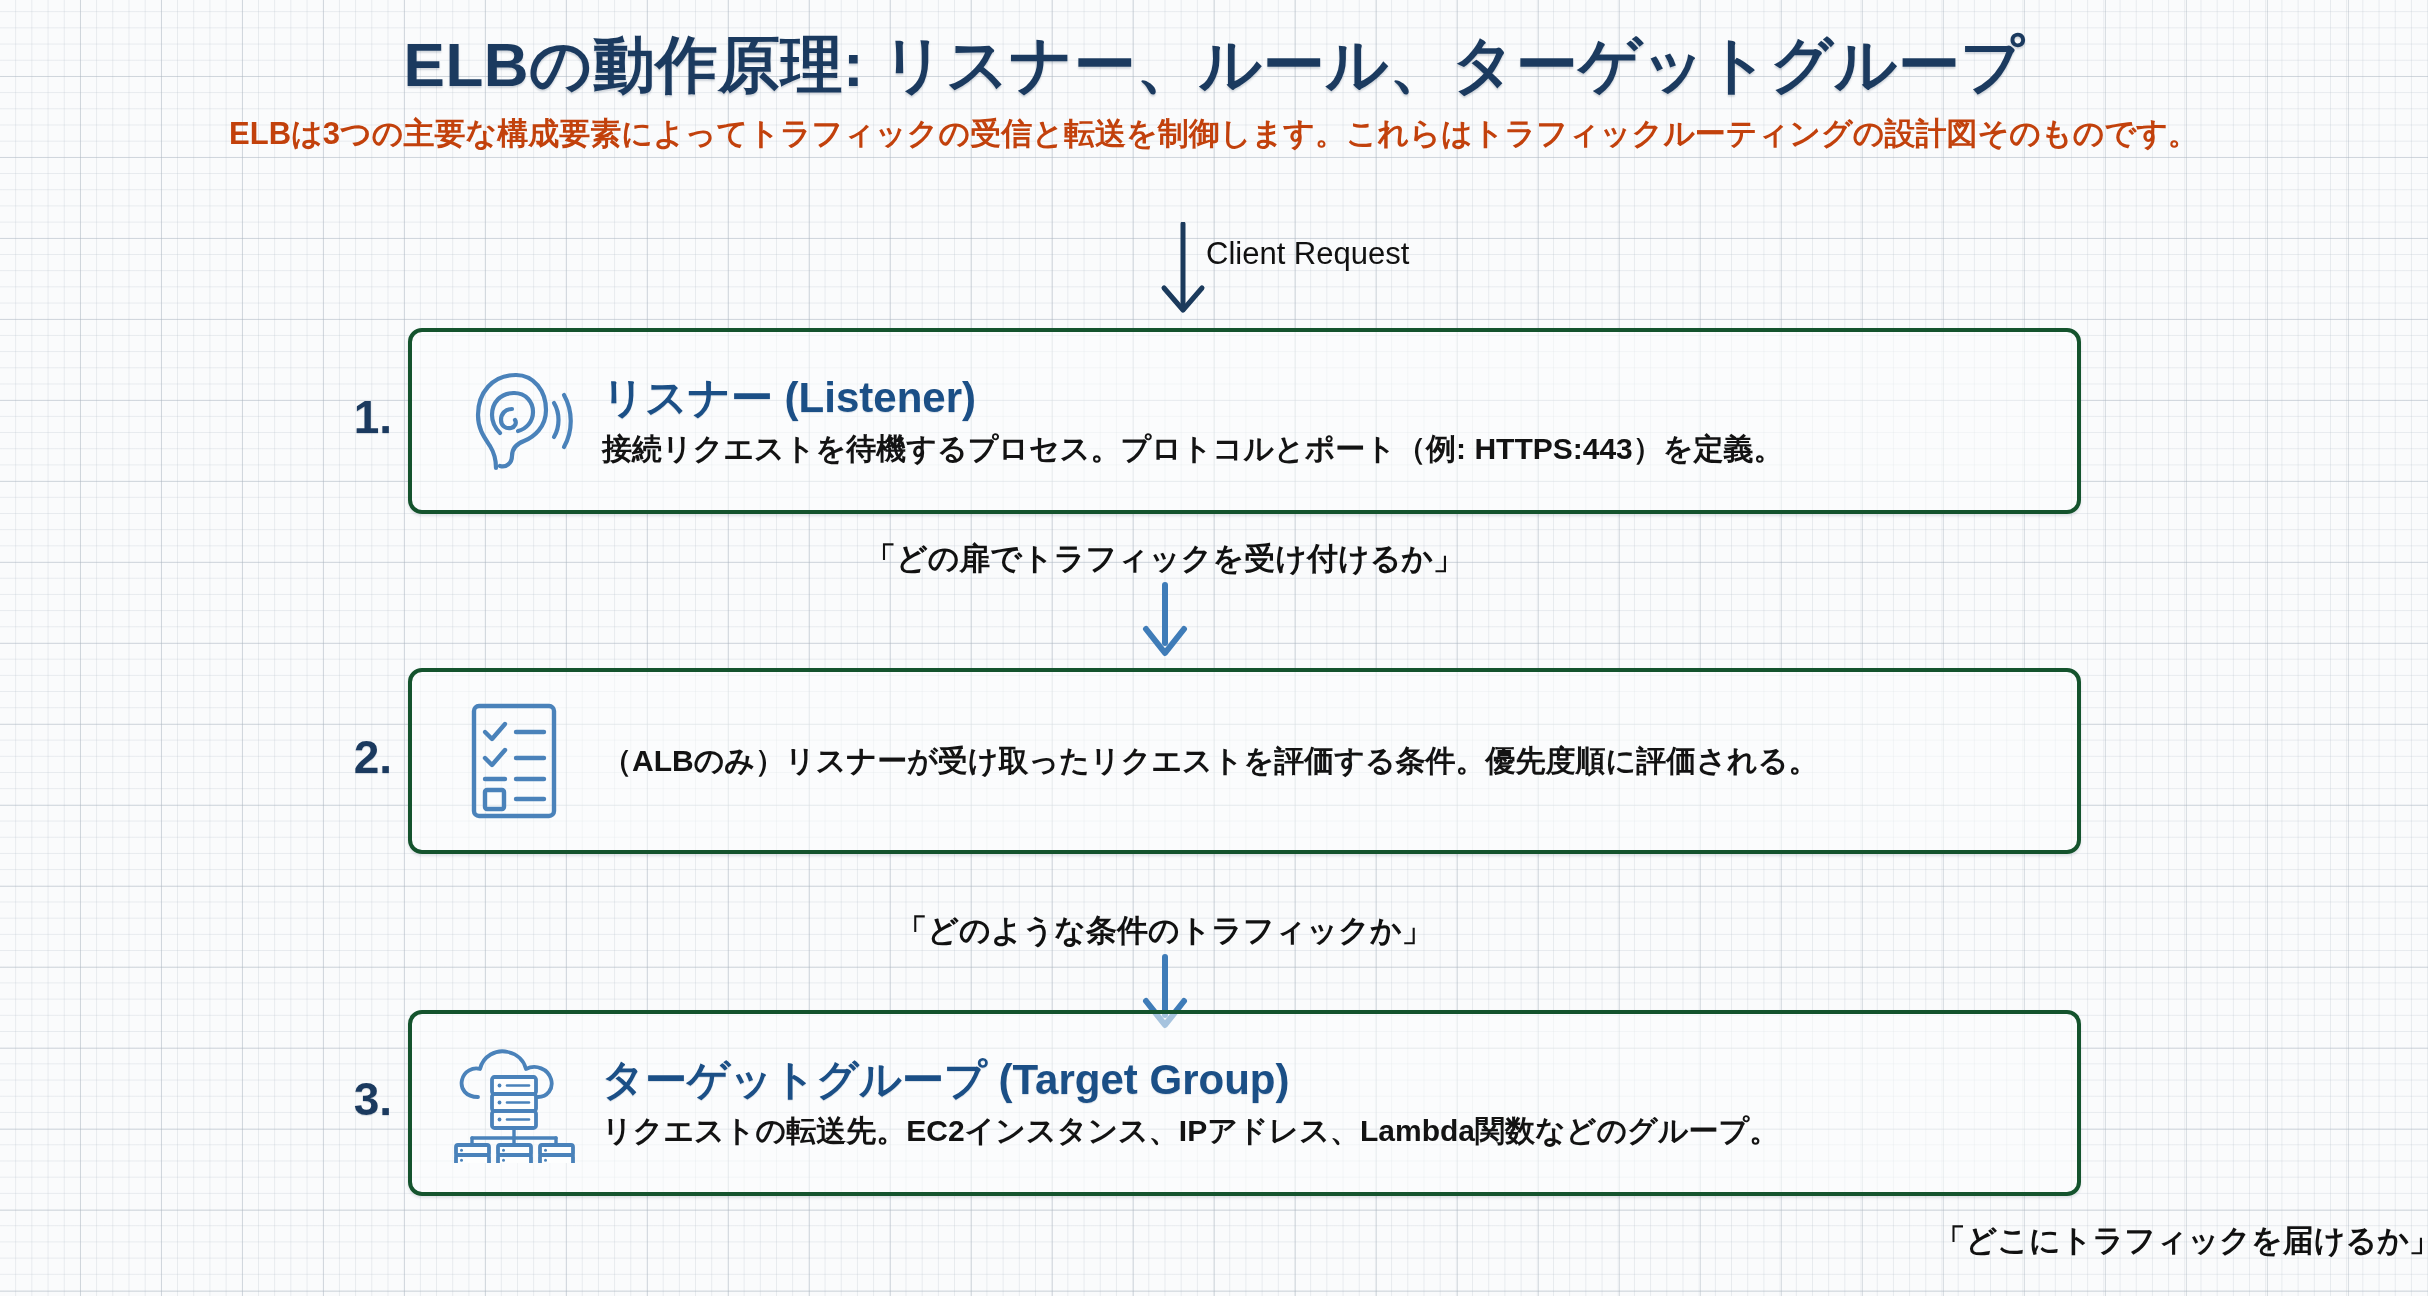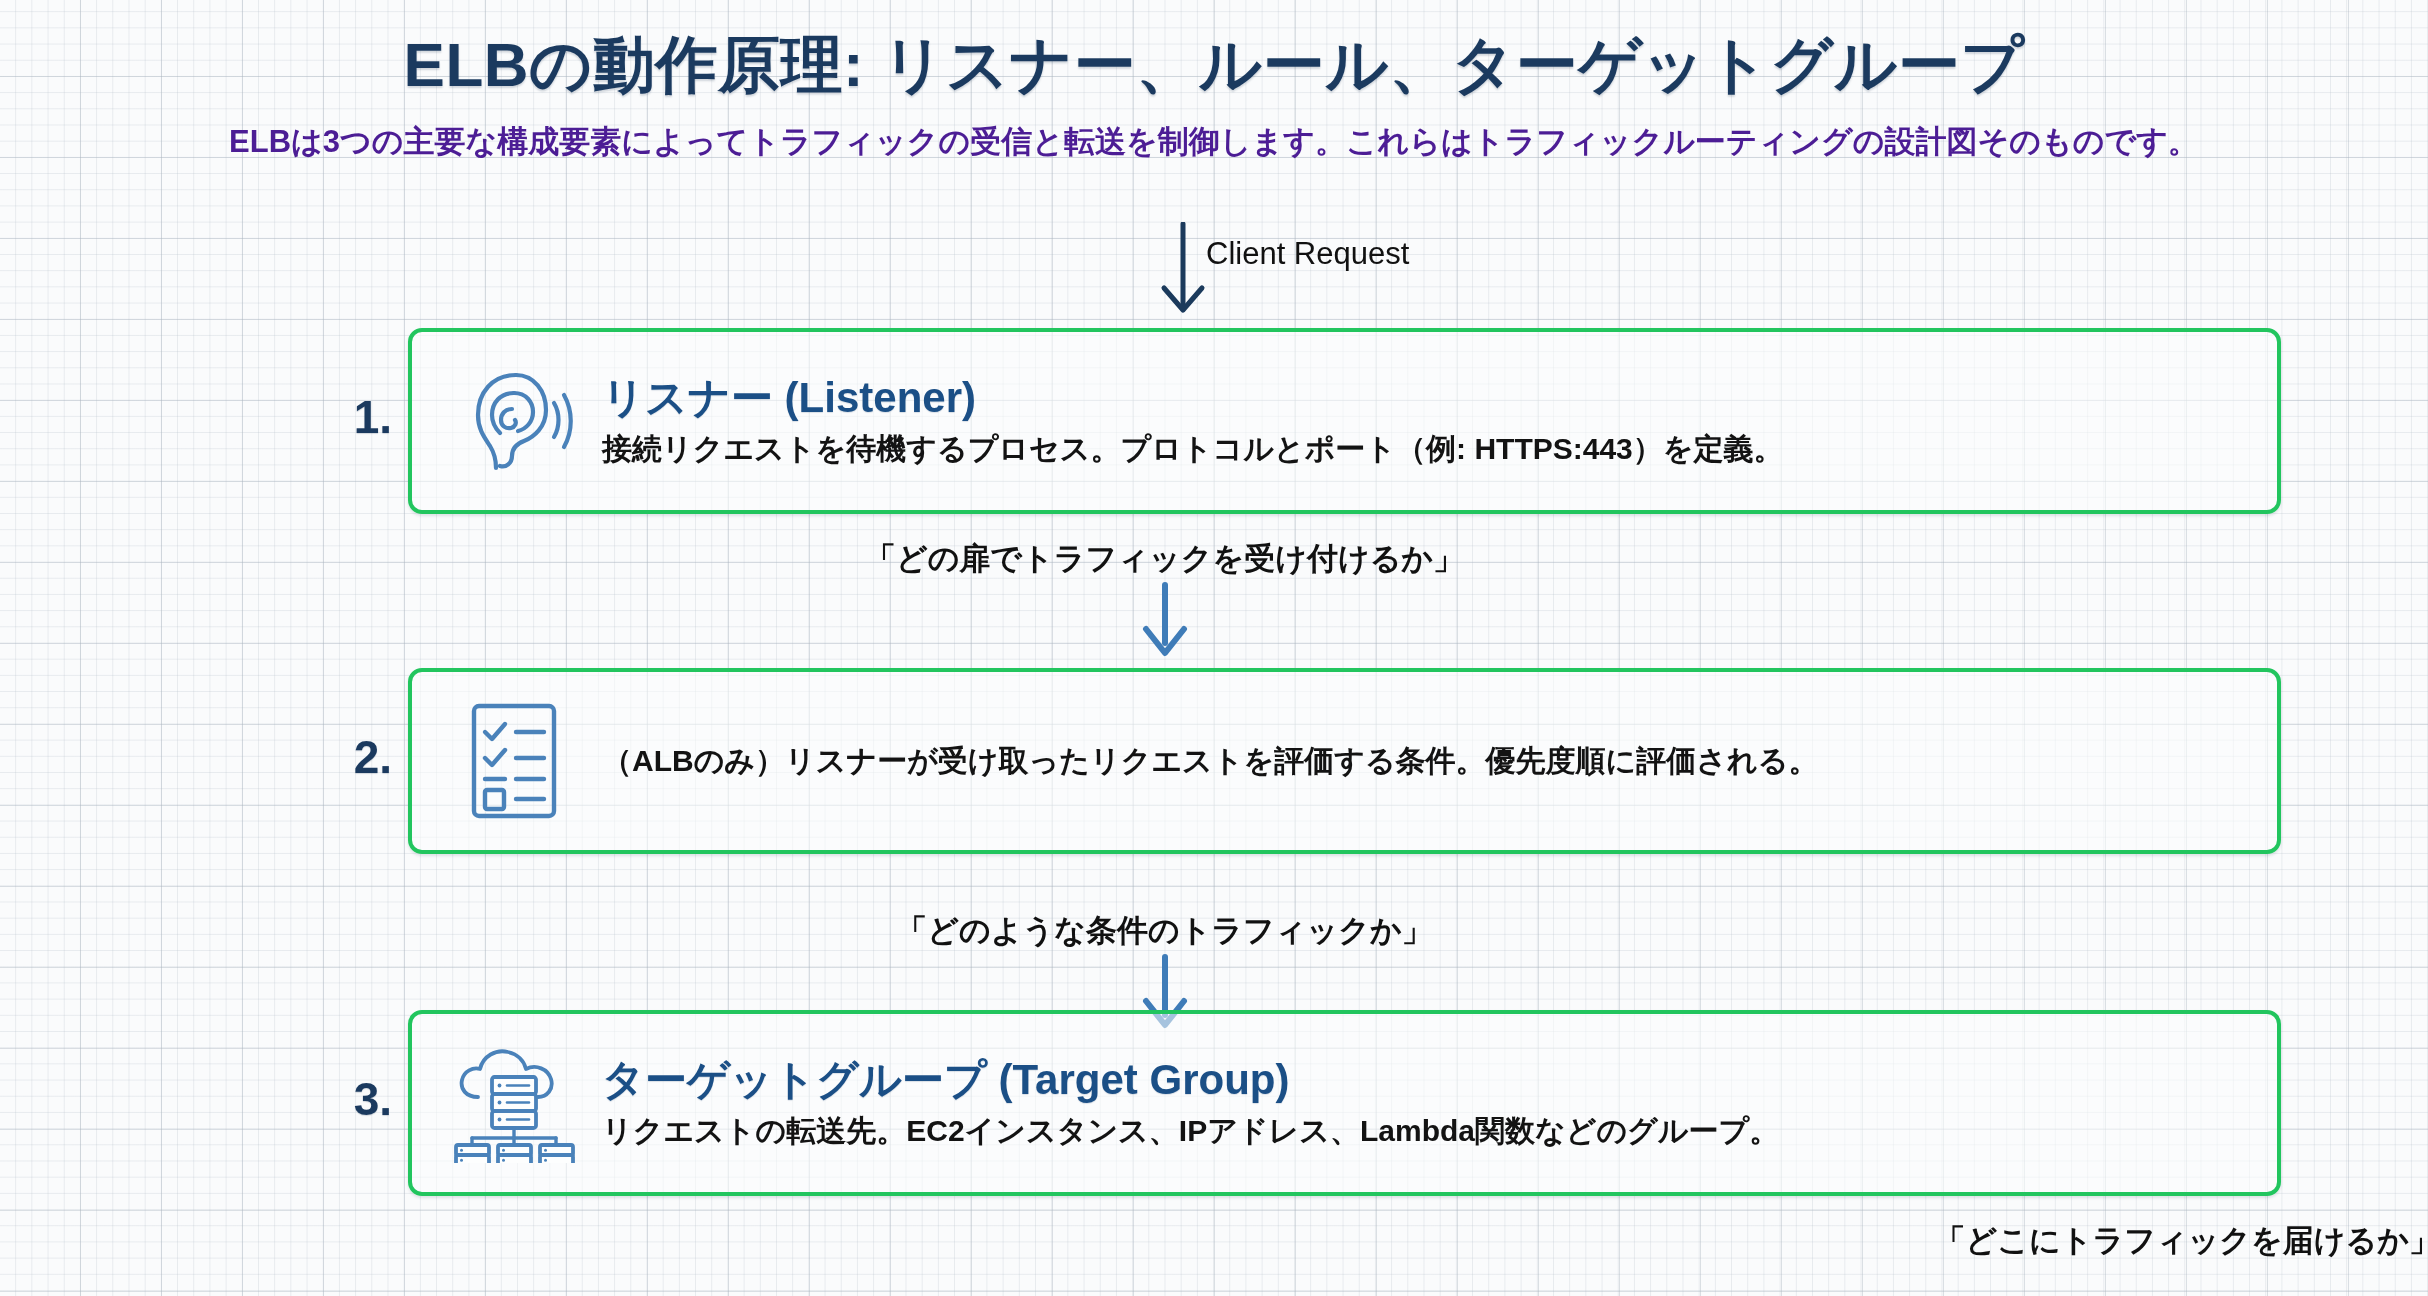--- a/index.html
+++ b/index.html
@@ -53,25 +53,25 @@
     margin: 0;
     padding-top: 30px;
     font-size: 62px;
     font-weight: bold;
     color: #1b3a5f;
     letter-spacing: 0.5px;
     line-height: 1.12;
     text-shadow: 0 2px 2px rgba(30,50,80,0.18);
   }
   #subtitle {
-    margin: 8px;
+    margin: 0;
     padding-top: 16px;
     font-size: 31px;
     font-weight: bold;
-    color: #4c1d95;
+    color: #c2410c;
     line-height: 1.2;
   }
 
   
   #client-request-block {
     position: absolute;
     top: 222px;
     left: 1150px;
     width: 420px;
     height: 100px;
@@ -105,24 +105,24 @@
     width: 70px;
     text-align: right;
     font-size: 46px;
     font-weight: bold;
     color: #1b3a5f;
     text-shadow: 0 1px 1px rgba(30,50,80,0.18);
   }
   .card {
     position: absolute;
     left: 408px;
-    width: 1873px;
+    width: 1673px;
     height: 186px;
     box-sizing: border-box;
-    border: 4px solid #22c55e;
+    border: 4px solid #14532d;
     border-radius: 14px;
     background: rgba(252,253,254,0.55);
     display: flex;
     align-items: center;
     box-shadow: 0 2px 3px rgba(25,45,75,0.12);
   }
   .card-icon {
     flex: 0 0 auto;
     width: 132px;
     height: 132px;

